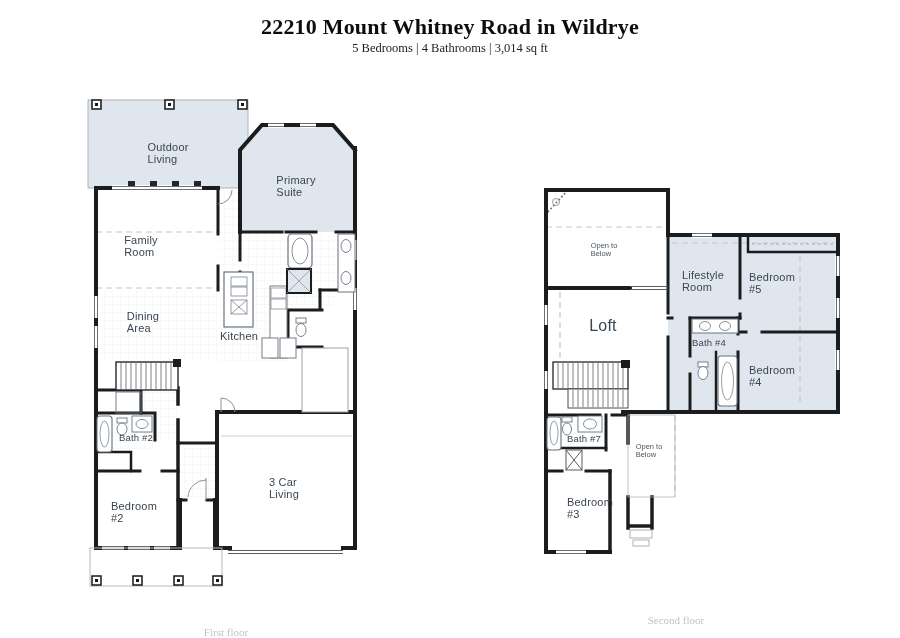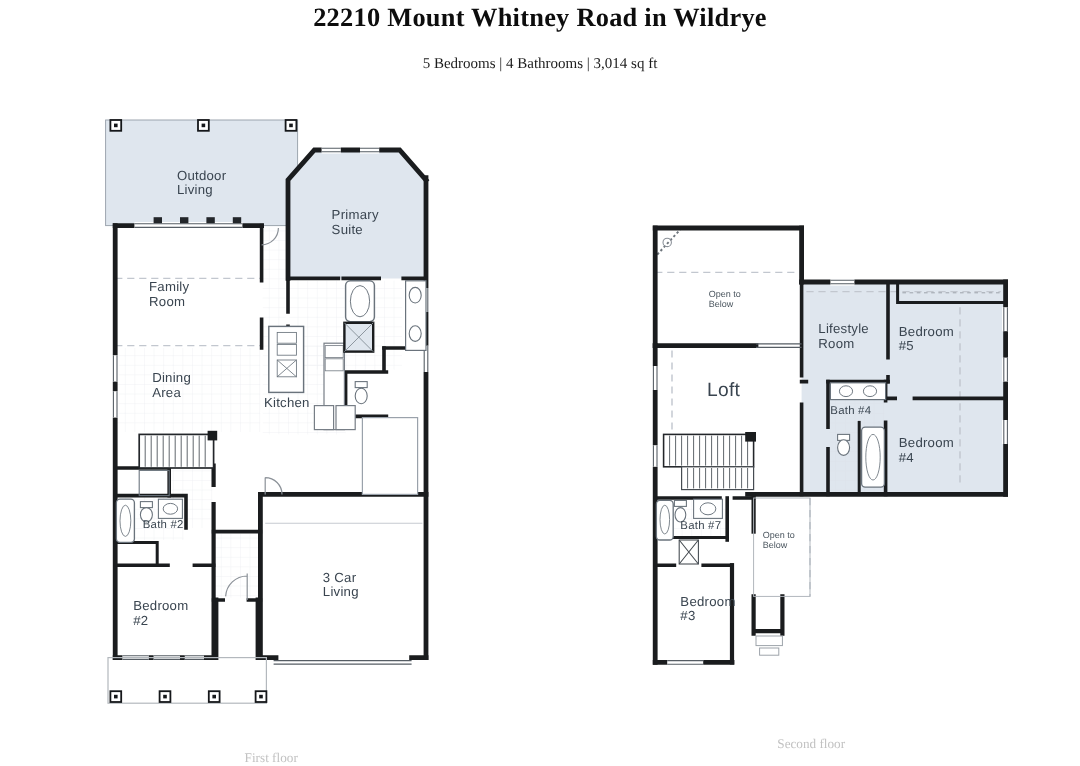--- a/index.html
+++ b/index.html
@@ -1,21 +1,21 @@
 <!DOCTYPE html>
 <html><head>
 <meta charset="utf-8">
 <style>
   html,body{margin:0;padding:0;background:#ffffff;}
   .stage{position:relative;width:900px;height:638px;background:#ffffff;overflow:hidden;
          font-family:"Liberation Sans",sans-serif;}
   .hdr{position:absolute;left:0;top:0;width:900px;text-align:center;}
-  .hdr h1{margin:2px 0 0 0;font-family:"Liberation Serif",serif;font-weight:bold;
+  .hdr h1{margin:14px 0 0 0;font-family:"Liberation Serif",serif;font-weight:bold;
           font-size:22px;color:#0d0d0d;letter-spacing:0.2px;}
-  .hdr .sub{margin-top:18px;font-family:"Liberation Serif",serif;font-size:12.5px;color:#1c1c1c;}
+  .hdr .sub{margin-top:1px;font-family:"Liberation Serif",serif;font-size:12.5px;color:#1c1c1c;}
   svg.plan{position:absolute;left:0;top:0;}
   .lbl{position:absolute;transform:translate(-50%,-50%);text-align:left;
        color:#3a4550;font-size:11px;line-height:1.12;letter-spacing:0.2px;white-space:nowrap;}
   .lbl span{display:block;}
   .lbl.small{font-size:9.5px;}
   .lbl.tiny{font-size:7.5px;color:#4a555e;letter-spacing:0;}
   .lbl.big{font-size:16px;}
   .caption{position:absolute;transform:translateX(-50%);font-family:"Liberation Serif",serif;
            font-size:11px;color:#c2c2c2;white-space:nowrap;}
 </style>

